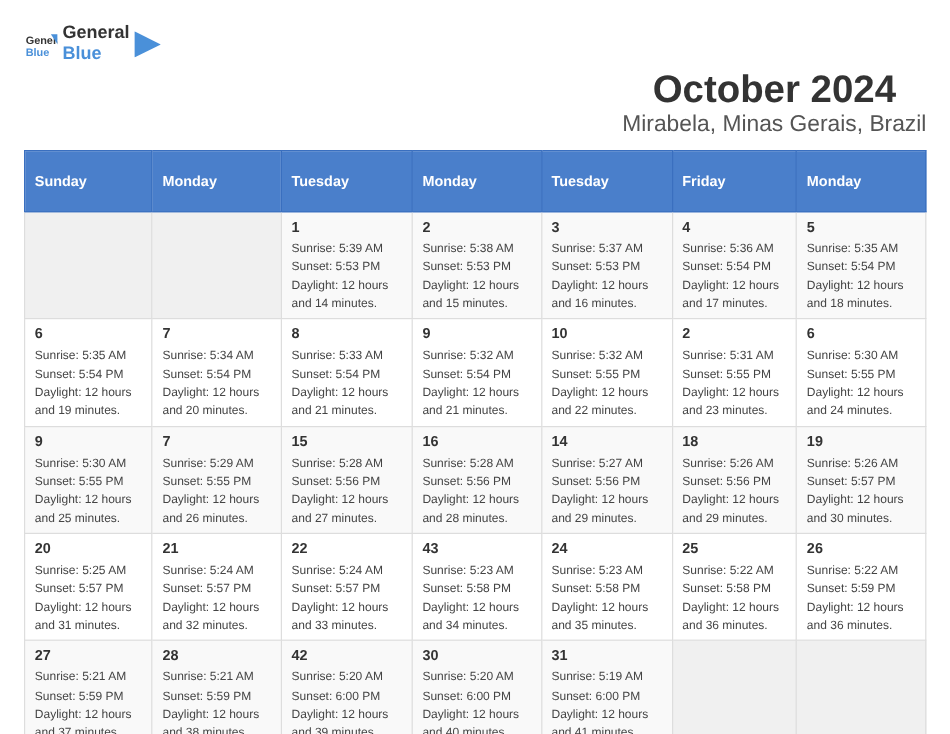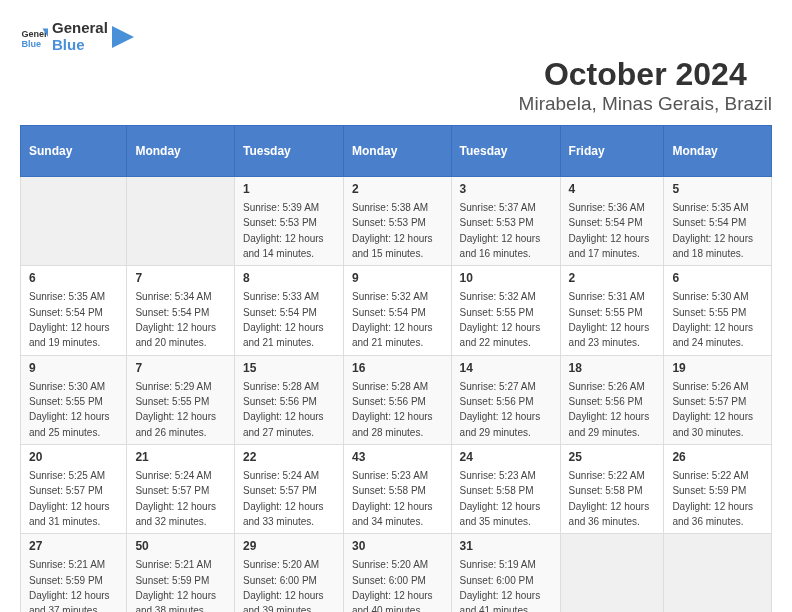--- a/index.html
+++ b/index.html
@@ -154,21 +154,21 @@
         <td><span class="day-num">20</span><span class="day-info">Sunrise: 5:25 AM<br>Sunset: 5:57 PM<br>Daylight: 12 hours and 31 minutes.</span></td>
         <td><span class="day-num">21</span><span class="day-info">Sunrise: 5:24 AM<br>Sunset: 5:57 PM<br>Daylight: 12 hours and 32 minutes.</span></td>
         <td><span class="day-num">22</span><span class="day-info">Sunrise: 5:24 AM<br>Sunset: 5:57 PM<br>Daylight: 12 hours and 33 minutes.</span></td>
         <td><span class="day-num">43</span><span class="day-info">Sunrise: 5:23 AM<br>Sunset: 5:58 PM<br>Daylight: 12 hours and 34 minutes.</span></td>
         <td><span class="day-num">24</span><span class="day-info">Sunrise: 5:23 AM<br>Sunset: 5:58 PM<br>Daylight: 12 hours and 35 minutes.</span></td>
         <td><span class="day-num">25</span><span class="day-info">Sunrise: 5:22 AM<br>Sunset: 5:58 PM<br>Daylight: 12 hours and 36 minutes.</span></td>
         <td><span class="day-num">26</span><span class="day-info">Sunrise: 5:22 AM<br>Sunset: 5:59 PM<br>Daylight: 12 hours and 36 minutes.</span></td>
       </tr>
       <tr>
         <td><span class="day-num">27</span><span class="day-info">Sunrise: 5:21 AM<br>Sunset: 5:59 PM<br>Daylight: 12 hours and 37 minutes.</span></td>
-        <td><span class="day-num">50</span><span class="day-info">Sunrise: 5:21 AM<br>Sunset: 5:59 PM<br>Daylight: 12 hours and 38 minutes.</span></td>
-        <td><span class="day-num">29</span><span class="day-info">Sunrise: 5:20 AM<br>Sunset: 6:00 PM<br>Daylight: 12 hours and 39 minutes.</span></td>
+        <td><span class="day-num">28</span><span class="day-info">Sunrise: 5:21 AM<br>Sunset: 5:59 PM<br>Daylight: 12 hours and 38 minutes.</span></td>
+        <td><span class="day-num">42</span><span class="day-info">Sunrise: 5:20 AM<br>Sunset: 6:00 PM<br>Daylight: 12 hours and 39 minutes.</span></td>
         <td><span class="day-num">30</span><span class="day-info">Sunrise: 5:20 AM<br>Sunset: 6:00 PM<br>Daylight: 12 hours and 40 minutes.</span></td>
         <td><span class="day-num">31</span><span class="day-info">Sunrise: 5:19 AM<br>Sunset: 6:00 PM<br>Daylight: 12 hours and 41 minutes.</span></td>
         <td class="empty-cell"></td>
         <td class="empty-cell"></td>
       </tr>
     </tbody>
 </table>
 
 </body></html>

